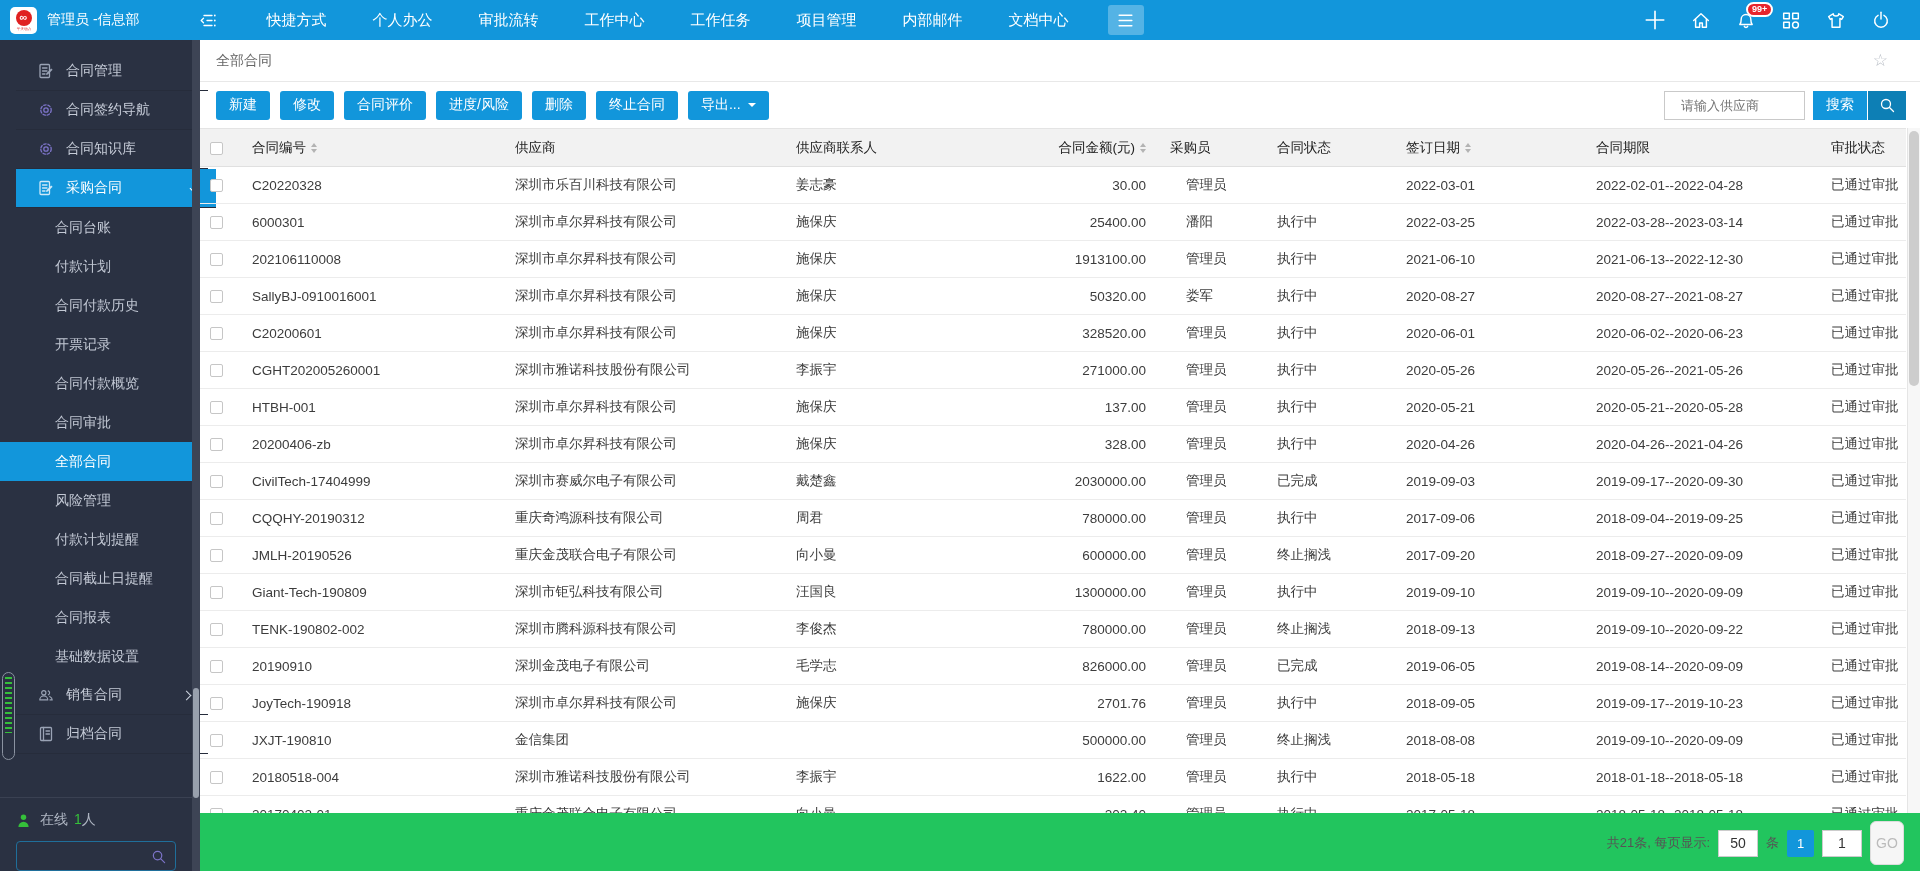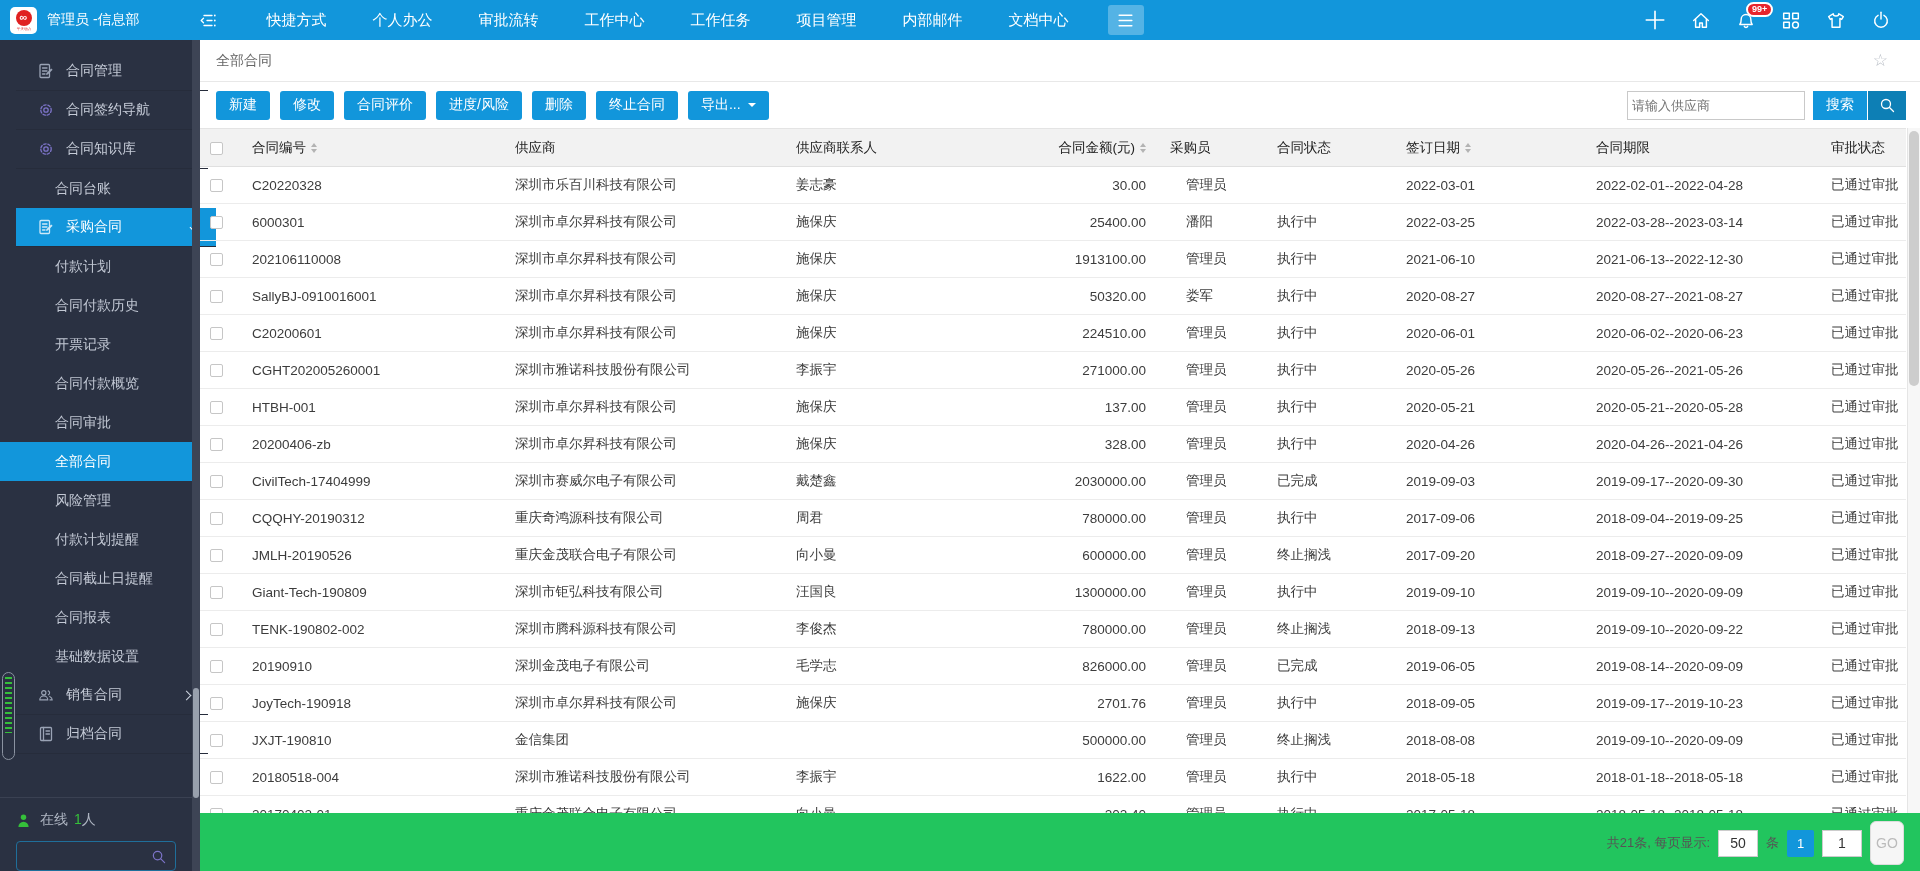--- a/index.html
+++ b/index.html
@@ -57,21 +57,21 @@
   
   .main { flex:1; display:flex; flex-direction:column; background:#fff; min-width:0; }
   .crumb-row { height:42px; border-bottom:1px solid #e8e8e8; display:flex; align-items:center; flex:0 0 auto; }
   .crumb { font-size:14px; color:#666; margin-left:16px; }
   .star { margin-left:auto; margin-right:32px; color:#b9bec6; font-size:17px; cursor:pointer; }
   .toolbar { height:46px; display:flex; align-items:center; gap:10px; padding-left:16px; flex:0 0 auto; }
   .btn { background:#1296db; color:#fff; border:none; border-radius:3px; height:29px; padding:0 13px;
     font-size:14px; font-family:inherit; cursor:pointer; display:flex; align-items:center; gap:7px; }
   .caret { width:0; height:0; border:4px solid transparent; border-top-color:#fff; margin-top:4px; }
   .tb-search { margin-left:auto; display:flex; align-items:center; margin-right:14px; }
-  .tb-search input { width:178px; height:29px; border:1px solid #c9c9c9; font-size:13px; padding:0 4px; outline:none; color:#3b82f6; }
+  .tb-search input { width:141px; height:29px; border:1px solid #c9c9c9; font-size:13px; padding:0 16px; outline:none; color:#3b82f6; }
   .btn-search { border-radius:0; margin-left:8px; }
   .btn-mag { background:#0d7fb5; border-radius:0; width:38px; justify-content:center; margin-left:1px; padding:0; }
   .btn-mag .icon { width:16px; height:16px; color:#fff; display:flex; }
 
   .table-viewport { flex:1; overflow:hidden; position:relative; }
   table { border-collapse:collapse; table-layout:fixed; width:1706px; }
   th, td { font-weight:normal; text-align:left; padding:0 0 0 10px; white-space:nowrap; overflow:hidden; }
   thead tr { height:38px; background:#f2f2f2; }
   thead th { border-top:1px solid #e4e4e4; border-bottom:1px solid #e0e0e0; font-size:13.5px; color:#222; font-weight:normal; }
   tbody tr { height:37px; border-bottom:1px solid #ececec; }
@@ -212,33 +212,33 @@
         </div>
         <div class="side-item lv1">
           <span class="icon gear-tint">
             <svg viewBox="0 0 16 16">
               <circle cx="8" cy="8" r="2.2"></circle>
               <circle cx="8" cy="8" r="5.2" stroke-dasharray="2.5 1.8"></circle>
             </svg>
           </span>
           <span>合同知识库</span>
         </div>
-        <div class="side-item lv2">
-          <span>合同台账</span>
-        </div>
         <div class="side-item lv1 active">
           <span class="icon">
             <svg viewBox="0 0 16 16">
               <rect x="2" y="1.5" width="9.5" height="13" rx="1"></rect>
               <path d="M4.5 5h4.5M4.5 8h4.5M4.5 11h2.5"></path>
               <path d="M9.8 11.6 14.6 6.8l-1.4-1.4-4.8 4.8-.3 1.7z" class="f"></path>
             </svg>
           </span>
           <span>采购合同</span>
           <span class="chev down"></span>
+        </div>
+        <div class="side-item lv2">
+          <span>合同台账</span>
         </div>
         <div class="side-item lv2">
           <span>付款计划</span>
         </div>
         <div class="side-item lv2">
           <span>合同付款历史</span>
         </div>
         <div class="side-item lv2">
           <span>开票记录</span>
         </div>
@@ -430,21 +430,21 @@
               <td>执行中</td>
               <td>2020-08-27</td>
               <td>2020-08-27--2021-08-27</td>
               <td>已通过审批</td>
             </tr>
             <tr>
               <td><span class="cb"></span></td>
               <td>C20200601</td>
               <td>深圳市卓尔昇科技有限公司</td>
               <td>施保庆</td>
-              <td class="col-amount">224510.00</td>
+              <td class="col-amount">328520.00</td>
               <td class="col-buyer">管理员</td>
               <td>执行中</td>
               <td>2020-06-01</td>
               <td>2020-06-02--2020-06-23</td>
               <td>已通过审批</td>
             </tr>
             <tr>
               <td><span class="cb"></span></td>
               <td>CGHT202005260001</td>
               <td>深圳市雅诺科技股份有限公司</td>

